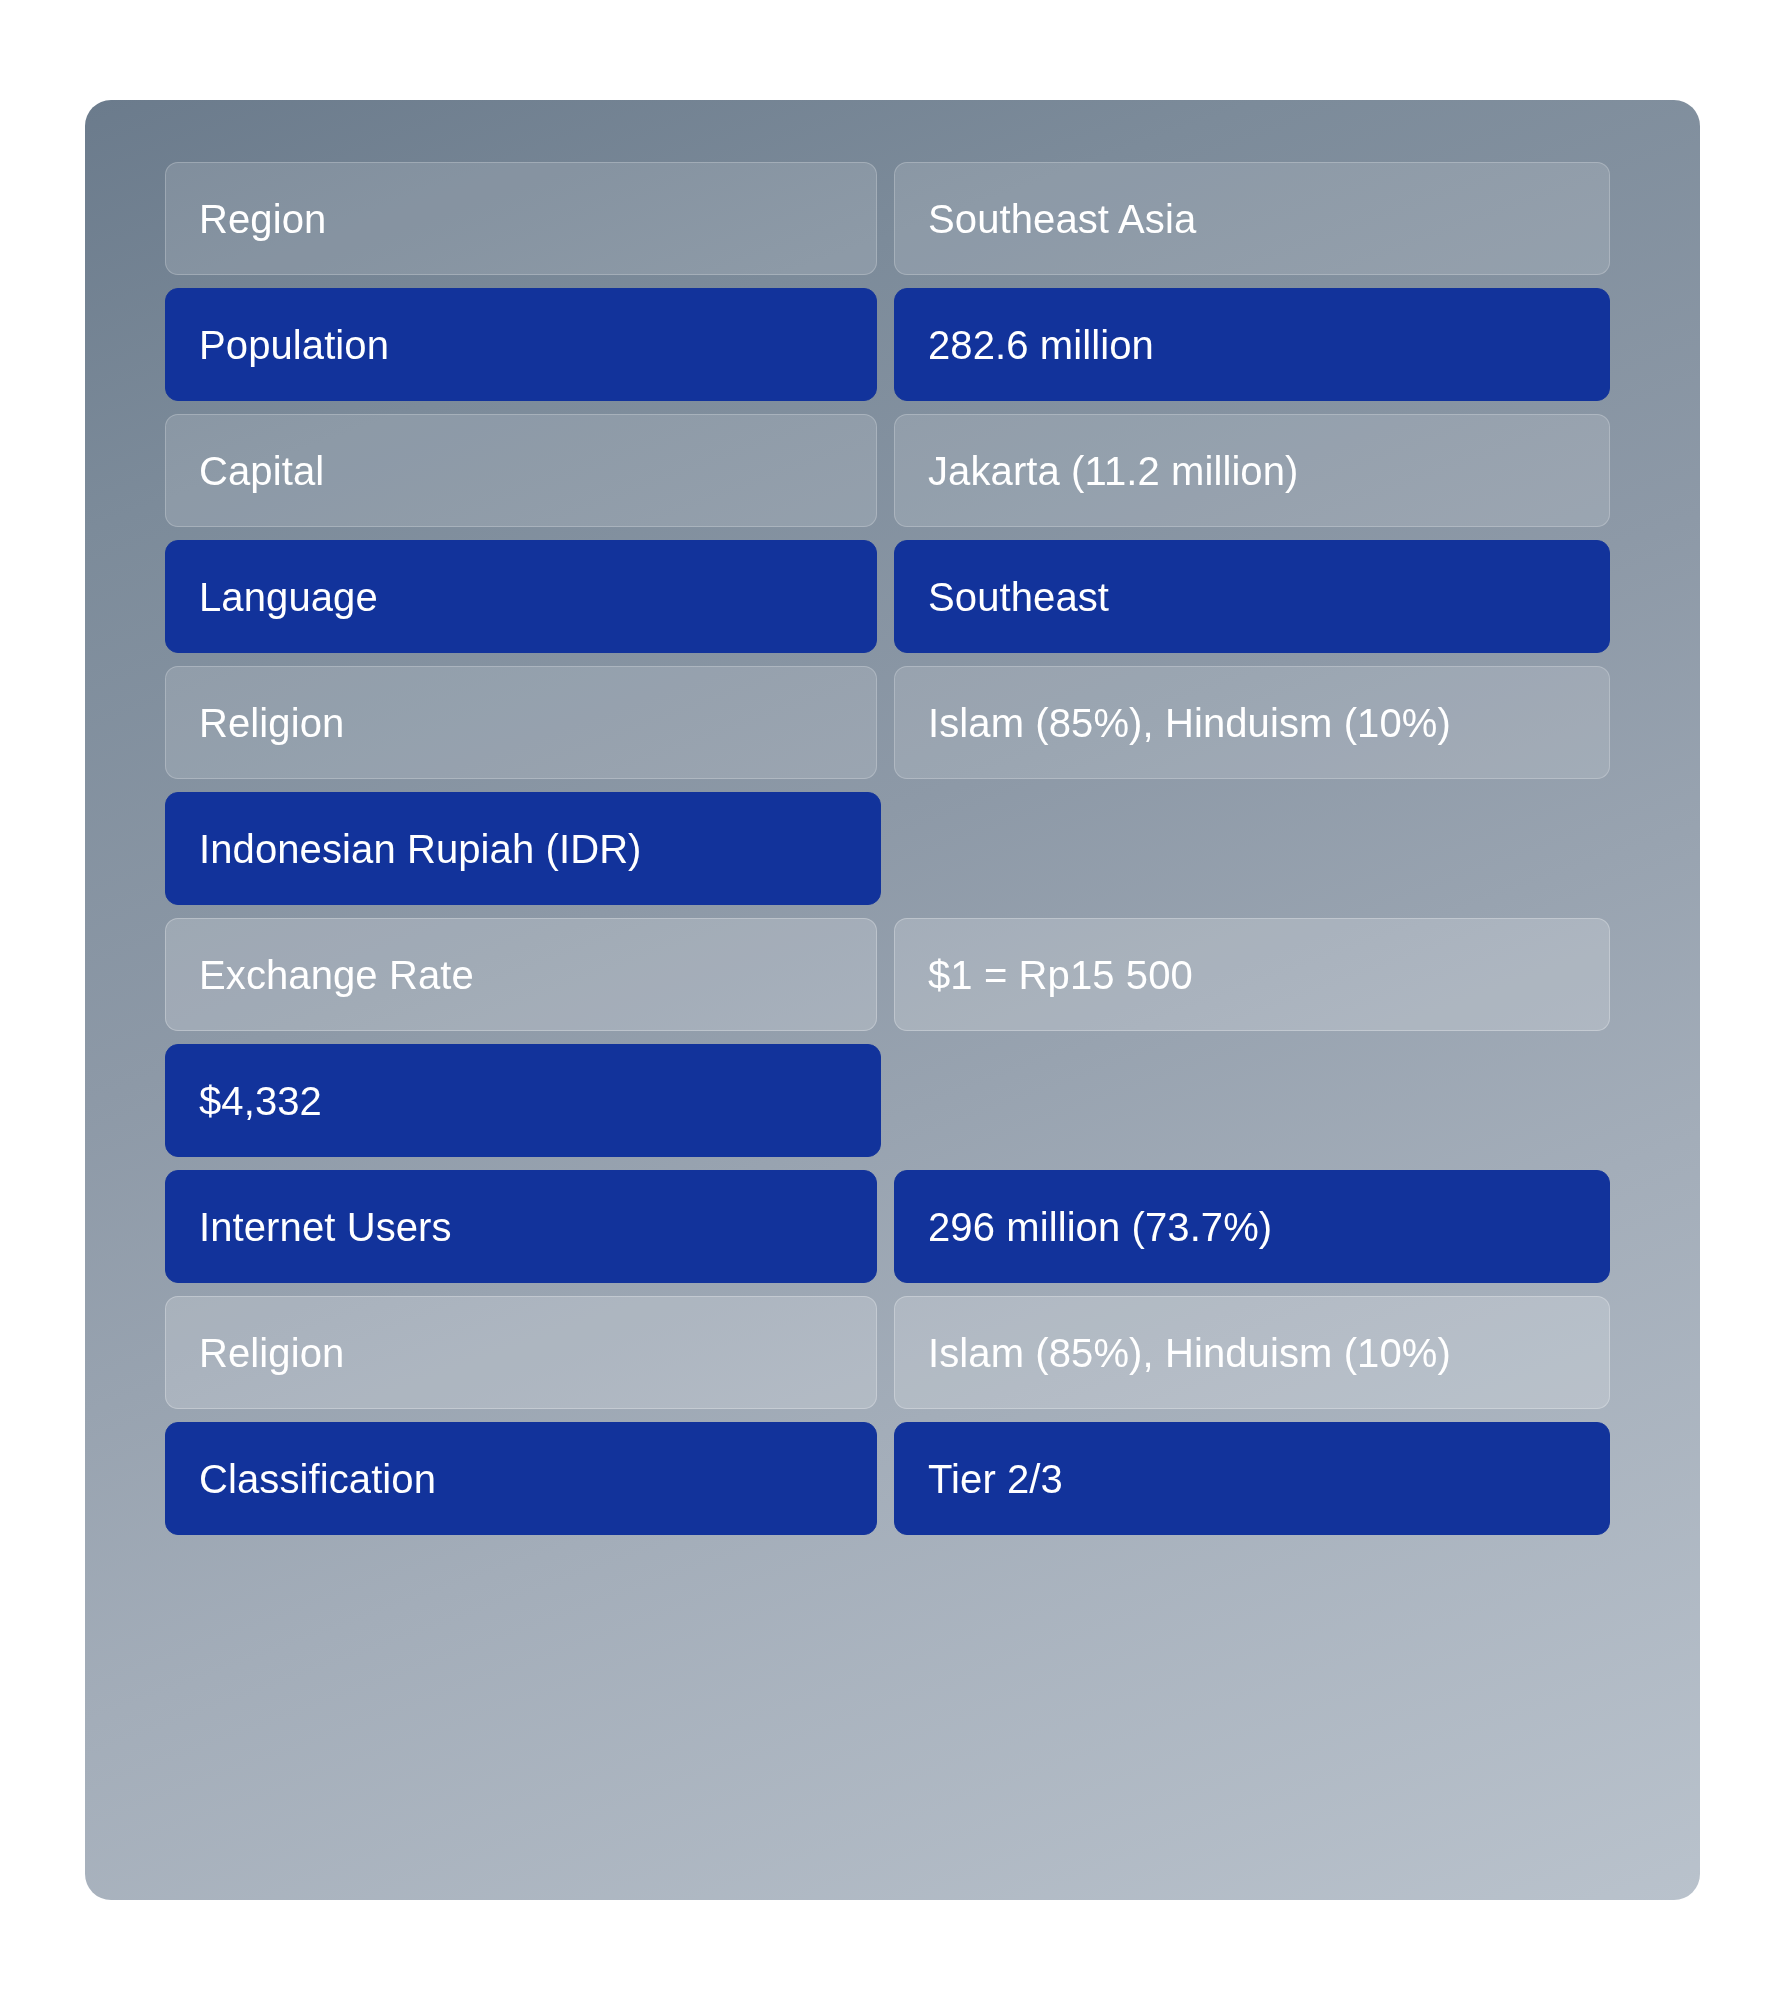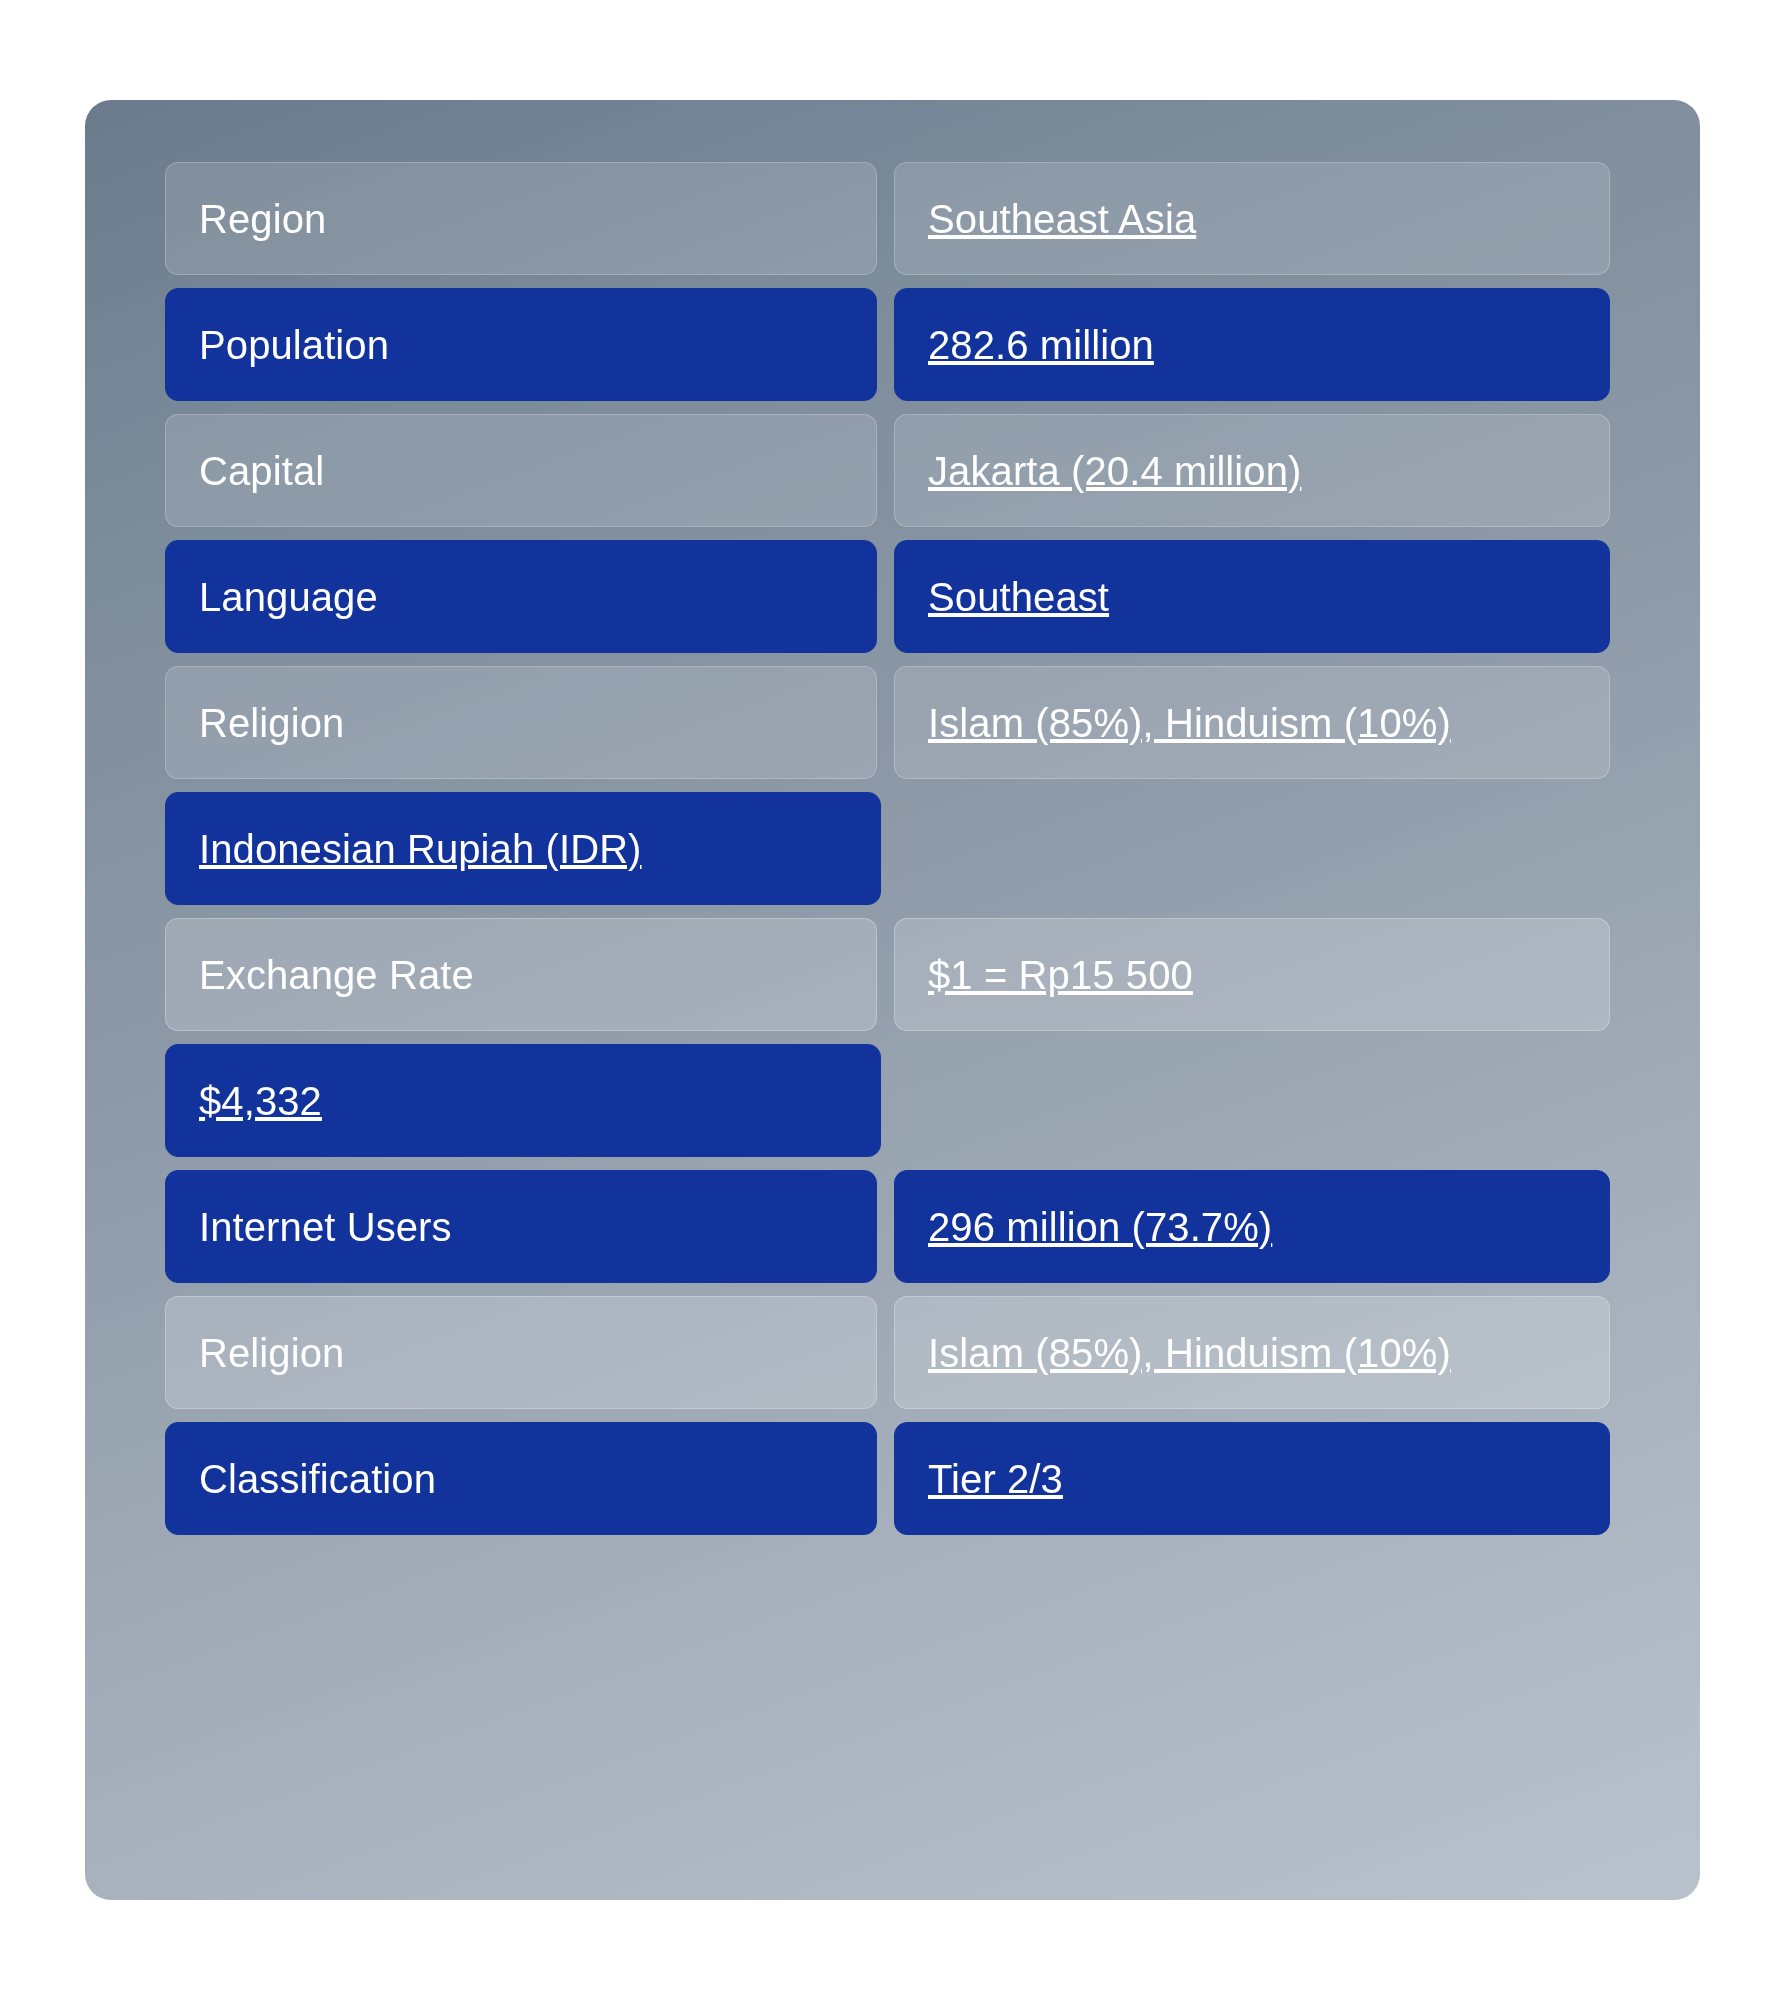--- a/index.html
+++ b/index.html
@@ -76,21 +76,20 @@
   }
 
   .cell-label {
     width: 712px;
     flex: 0 0 712px;
   }
 
   .cell-value {
     width: 716px;
     flex: 0 0 716px;
-    text-decoration: underline;
   }
 
   
   .row.alt-light .cell {
     background: rgba(255, 255, 255, 0.13);
     border: 1px solid rgba(255, 255, 255, 0.22);
   }
 
   .row.alt-blue .cell {
     background: #12339b;
@@ -116,21 +115,21 @@
           <div class="cell cell-value">Southeast Asia</div>
         </div>
 
         <div class="row alt-blue">
           <div class="cell cell-label">Population</div>
           <div class="cell cell-value">282.6 million</div>
         </div>
 
         <div class="row alt-light">
           <div class="cell cell-label">Capital</div>
-          <div class="cell cell-value">Jakarta (20.4 million)</div>
+          <div class="cell cell-value">Jakarta (11.2 million)</div>
         </div>
 
         <div class="row alt-blue">
           <div class="cell cell-label">Language</div>
           <div class="cell cell-value">Southeast</div>
         </div>
 
         <div class="row alt-light">
           <div class="cell cell-label">Religion</div>
           <div class="cell cell-value">Islam (85%), Hinduism (10%)</div>

